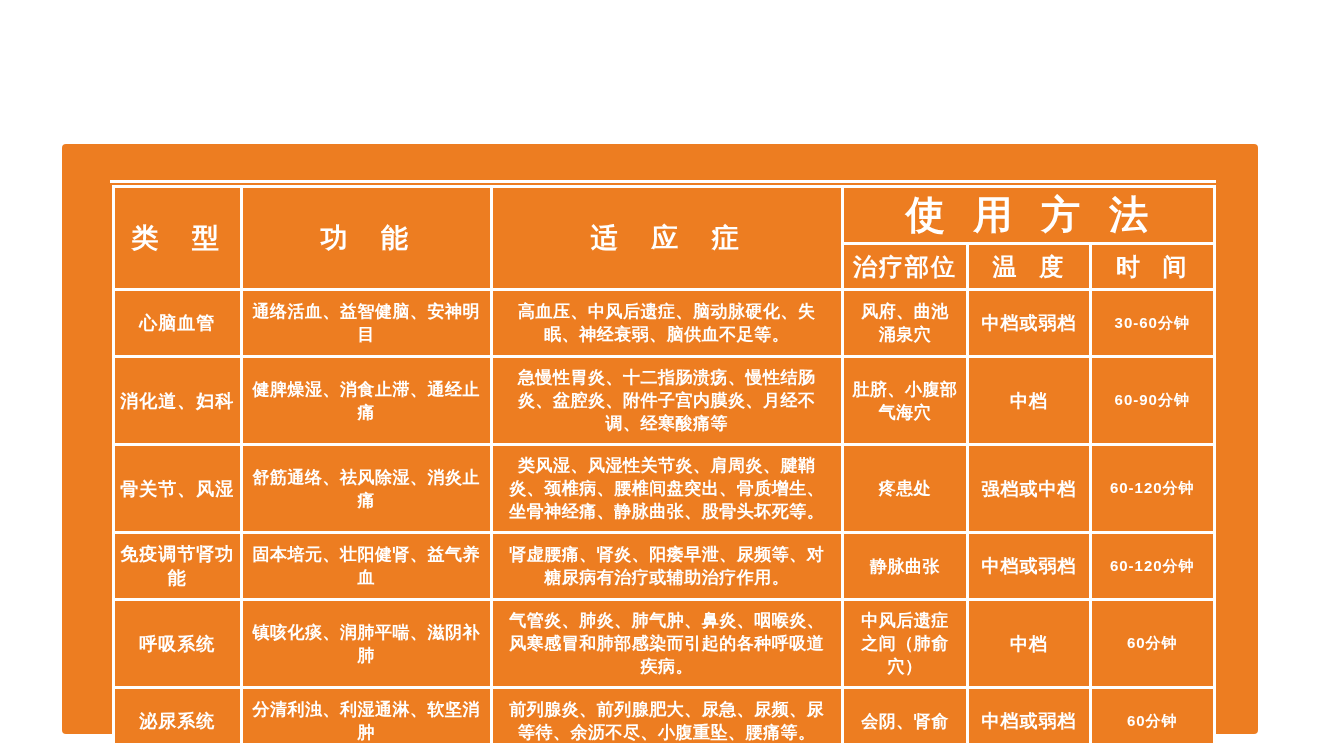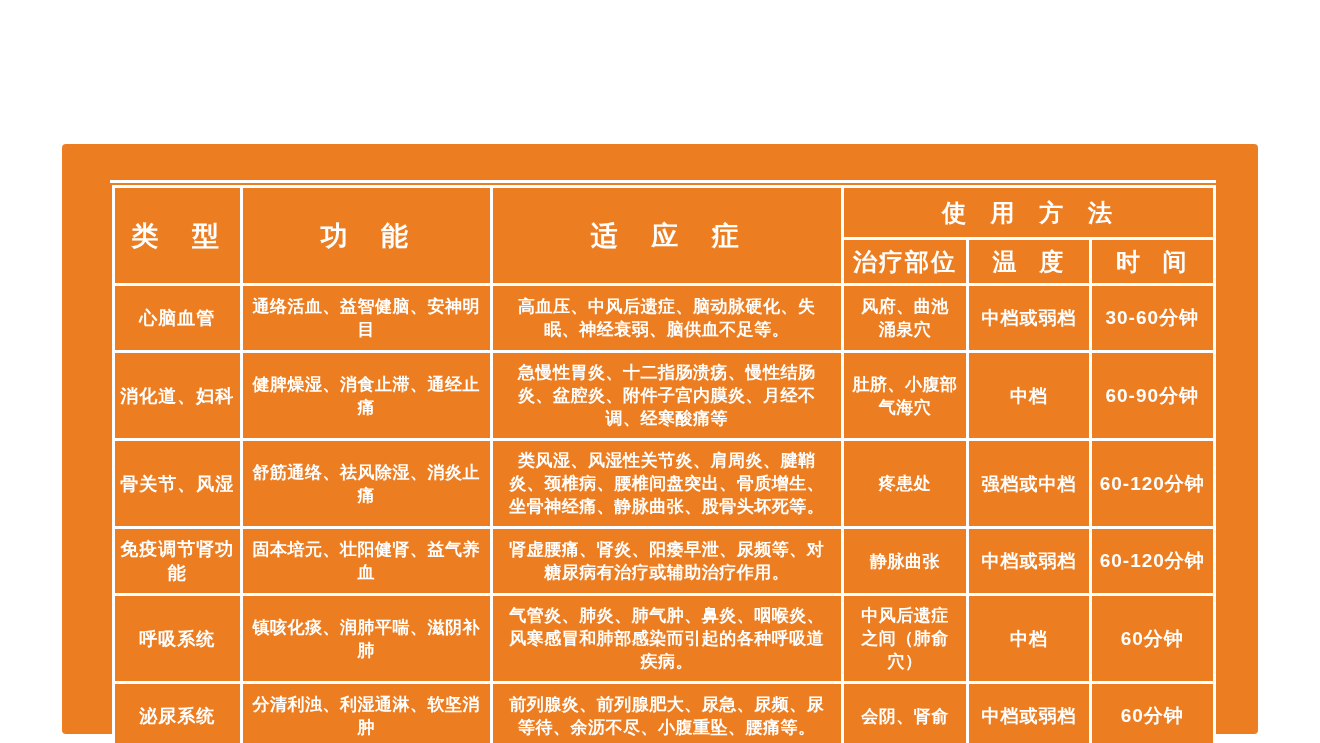--- a/index.html
+++ b/index.html
@@ -49,21 +49,21 @@
   tr.brow{height:67px;}
 
   th.main-h{
     color:var(--header-yellow);
     font-size:27px;
     letter-spacing:4px;
     word-spacing:18px;
   }
   th.usage-h{
     color:var(--header-yellow);
-    font-size:24px;
+    font-size:39px;
     letter-spacing:3px;
     word-spacing:12px;
   }
   th.sub-h{
     color:var(--header-yellow);
     font-size:24px;
     letter-spacing:2px;
     word-spacing:12px;
   }
 
@@ -71,21 +71,21 @@
   td.c-func{font-size:17px;letter-spacing:0.5px;padding:0 2px;}
   td.c-ind{
     font-size:17px;letter-spacing:0.5px;
     text-align:left;padding:8px 8px;line-height:23px;
   }
   td.c-loc{font-size:17px;letter-spacing:0.5px;padding:0 4px;}
   td.c-loc .loc-text{
     display:inline-block;text-align:center;white-space:pre-line;line-height:23px;
   }
   td.c-temp{font-size:18px;letter-spacing:1px;}
-  td.c-time{font-size:19px;letter-spacing:1px;}
+  td.c-time{font-size:15px;letter-spacing:1px;}
 </style>
 </head>
 <body>
 
 <div class="page">
 
 
   <div class="panel">
     <div class="panel-topline"></div>
 

